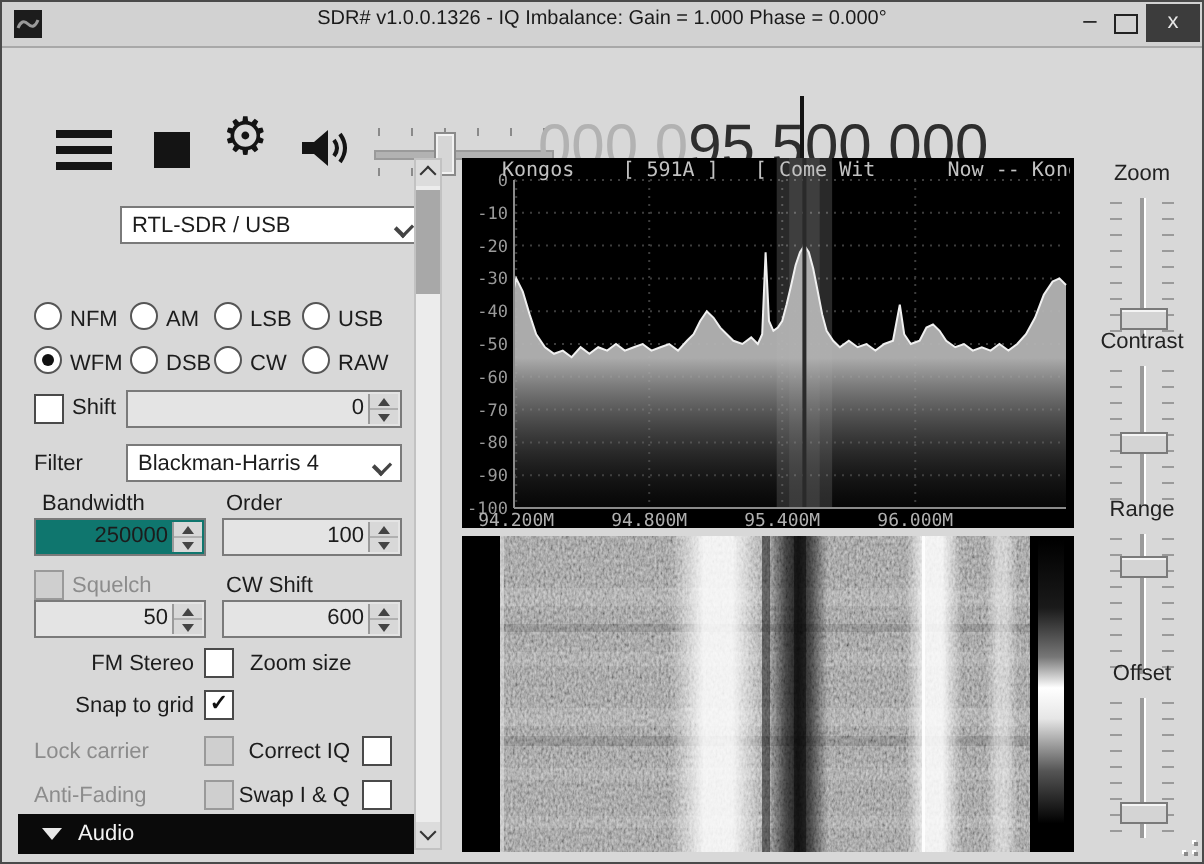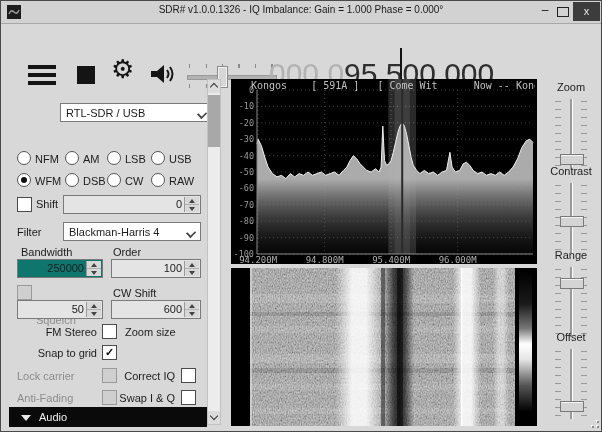--- a/index.html
+++ b/index.html
@@ -175,21 +175,21 @@
   </div>
   <div class="num" style="left:102px;top:180px;width:90px;">
     <span class="val">100</span>
     <span class="spin">
         <div class="up"></div>
         <div class="dn"></div>
       </span>
   </div>
 
   <span class="chk disabled" style="left:8px;top:206px;"></span>
-  <div class="lbl dim" style="left:27px;top:207px;margin-top:27px;">Squelch</div>
+  <div class="lbl dim" style="left:27px;top:207px;">Squelch</div>
   <div class="lbl" style="left:104px;top:207px;">CW Shift</div>
   <div class="num" style="left:8px;top:221px;width:86px;">
     <span class="val">50</span>
     <span class="spin">
         <div class="up"></div>
         <div class="dn"></div>
       </span>
   </div>
   <div class="num" style="left:102px;top:221px;width:90px;">
     <span class="val">600</span>

